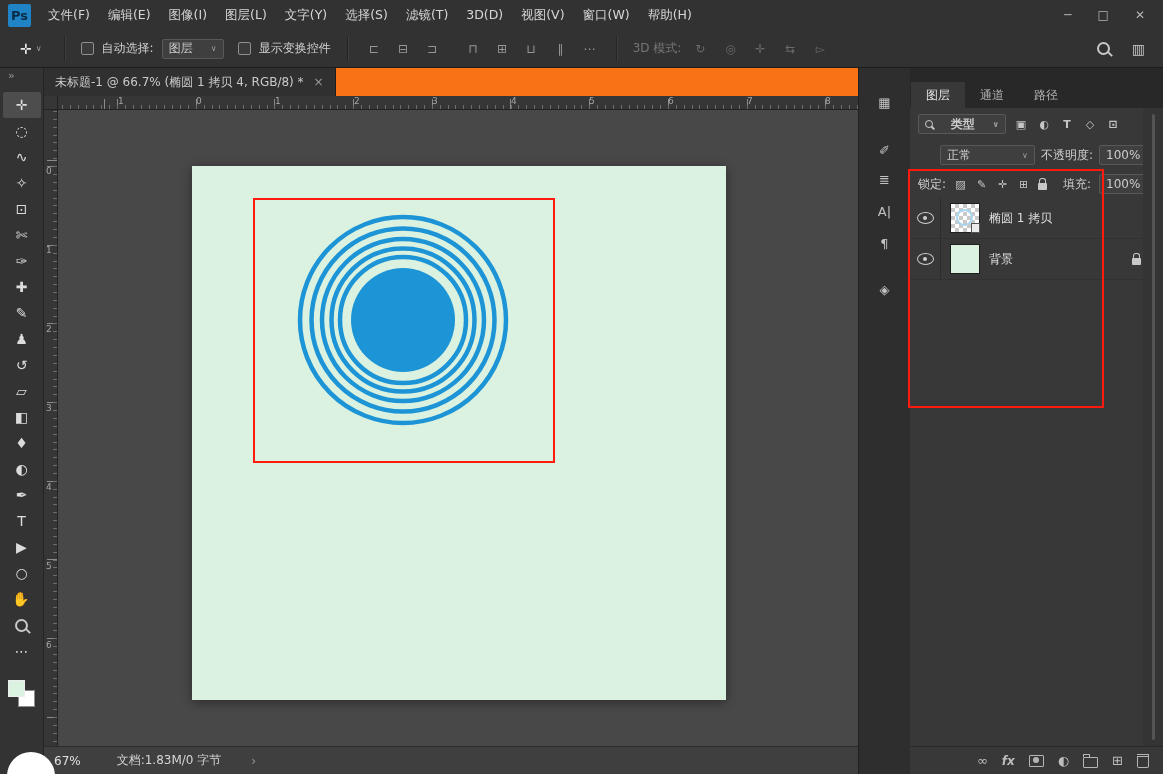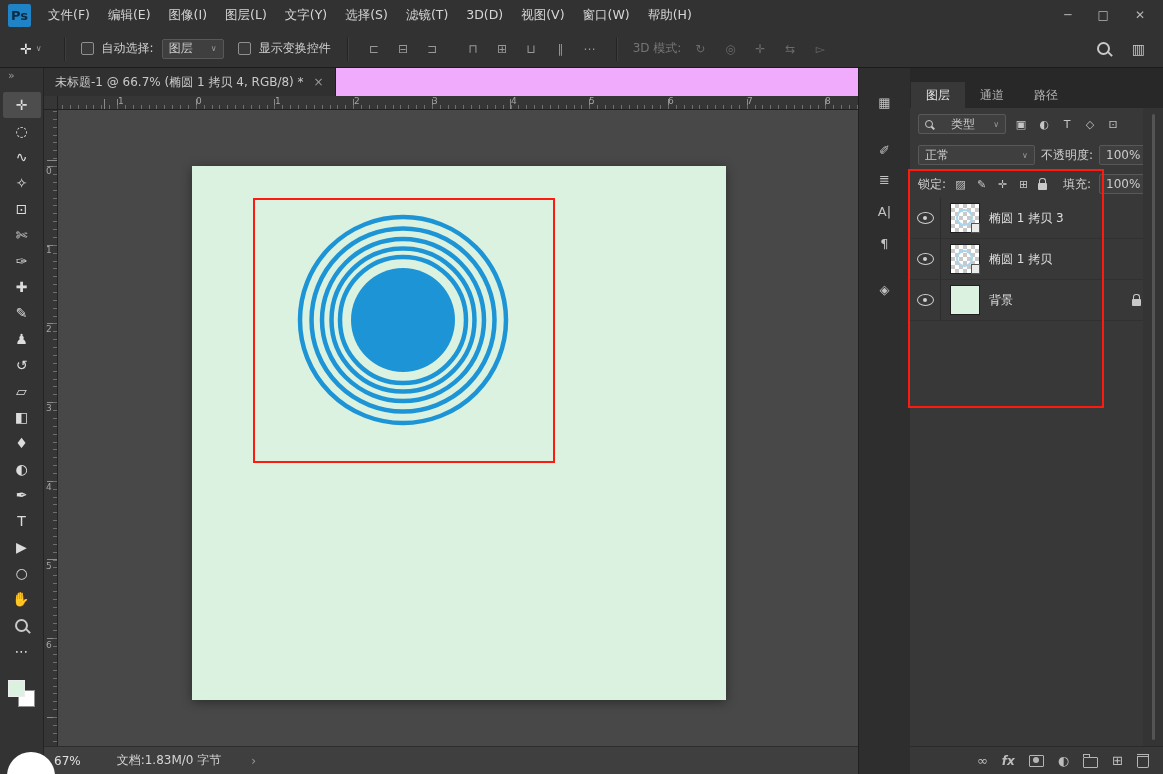--- a/index.html
+++ b/index.html
@@ -38,21 +38,21 @@
   .toolbar{position:absolute;left:0;top:68px;width:44px;height:706px;background:#333333;border-right:1px solid #242424;box-sizing:border-box;}
   .tb-collapse{height:16px;color:#9a9a9a;font-size:11px;padding-left:8px;line-height:16px;}
   .tools{display:flex;flex-direction:column;align-items:center;margin-top:8px;}
   .tool{width:38px;height:26px;display:flex;align-items:center;justify-content:center;color:#dcdcdc;font-size:14px;border-radius:2px;}
   .tool.active{background:#4d4d4d;}
   .swatches{position:absolute;left:8px;top:612px;width:28px;height:28px;}
   .fg-swatch{position:absolute;left:0;top:0;width:15px;height:15px;background:#dcf2e0;border:1px solid #ededed;z-index:2;}
   .bg-swatch{position:absolute;left:10px;top:10px;width:15px;height:15px;background:#ffffff;border:1px solid #8d8d8d;}
 
   
-  .tab-bar{position:absolute;left:44px;top:68px;width:814px;height:28px;background:#f0abfc;display:flex;align-items:stretch;}
+  .tab-bar{position:absolute;left:44px;top:68px;width:814px;height:28px;background:#f97316;display:flex;align-items:stretch;}
   .doc-tab{display:inline-flex;align-items:center;gap:10px;background:#303030;padding:0 11px;border-right:1px solid #1d1d1d;color:#c9c9c9;}
   .doc-tab .close{color:#9a9a9a;font-size:12px;}
 
   
   .ruler-corner{position:absolute;left:44px;top:96px;width:14px;height:14px;background:#363636;border-right:1px solid #222;border-bottom:1px solid #222;box-sizing:border-box;}
   .ruler-top{position:absolute;left:58px;top:96px;width:800px;height:14px;background:#363636;border-bottom:1px solid #222;box-sizing:border-box;overflow:hidden;}
   .ruler-top .minor{position:absolute;bottom:0;left:0;right:0;height:4px;background:repeating-linear-gradient(90deg,#6e6e6e 0 1px,transparent 1px 7.87px);background-position-x:4px;}
   .ruler-top .major{position:absolute;top:3px;bottom:0;left:0;right:0;background:repeating-linear-gradient(90deg,#8a8a8a 0 1px,transparent 1px 78.7px);background-position-x:59px;}
   .ruler-top .rnum{position:absolute;top:0;font-size:9px;color:#a5a5a5;}
   .ruler-left{position:absolute;left:44px;top:110px;width:14px;height:636px;background:#363636;border-right:1px solid #222;box-sizing:border-box;overflow:hidden;}
@@ -74,26 +74,26 @@
   .dock-ico:nth-child(3){margin-top:9px;}
   .dock-ico:nth-child(4){margin-top:12px;}
   .dock-ico:nth-child(5){margin-top:12px;}
   .dock-ico:nth-child(6){margin-top:26px;}
 
   
   .right-panel{position:absolute;left:910px;top:68px;width:253px;height:706px;background:#383838;}
   .panel-tabbar{height:40px;background:#282828;display:flex;align-items:flex-end;padding-left:1px;}
   .panel-tab{height:26px;line-height:26px;padding:0 15px;color:#b2b2b2;}
   .panel-tab.active{background:#383838;color:#e3e3e3;}
-  .filter-row{height:32px;display:flex;align-items:center;padding:0 8px;gap:7px;}
+  .filter-row{height:32px;display:flex;align-items:center;padding:0 8px;gap:7px;font-weight:bold;}
   .type-dd{width:88px;}
   .f-icon{width:16px;text-align:center;color:#c5c5c5;font-size:11px;}
   .filter-dot{margin-left:auto;width:9px;height:9px;border-radius:50%;background:#d8d8d8;margin-right:2px;}
   .blend-row{height:30px;display:flex;align-items:center;padding:0 8px;gap:6px;}
-  .blend-dd{width:118px;}
+  .blend-dd{width:118px;margin-left:22px;}
   .op-dd,.fill-dd{width:56px;}
   .lock-row{height:28px;display:flex;align-items:center;padding:0 8px;gap:8px;}
   .lk-icon{color:#c3c3c3;font-size:11px;width:13px;text-align:center;}
   .css-lock{width:9px;height:7px;background:#c8c8c8;border-radius:1px;position:relative;display:inline-block;margin-top:4px;}
   .css-lock::before{content:"";position:absolute;left:1px;top:-5px;width:5px;height:5px;border:1.5px solid #c8c8c8;border-bottom:none;border-radius:3px 3px 0 0;}
   .layer-list{position:relative;}
   .layer-row{height:41px;display:flex;align-items:center;border-bottom:1px solid #313131;box-sizing:border-box;}
   .layer-row.selected{background:#4d4d4d;}
   .eye-cell{width:30px;align-self:stretch;display:flex;align-items:center;justify-content:center;border-right:1px solid #2c2c2c;}
   .eye{position:relative;width:15px;height:10px;border:1.5px solid #cfcfcf;border-radius:50%;}
@@ -372,29 +372,20 @@
     </div>
 
     <div class="layer-list">
       <div class="layer-row">
         <div class="eye-cell">
             <span class="eye"></span>
           </div>
         <div class="thumb checker vec">
             <span class="mini-ring"></span>
           </div>
-        <span class="layer-name">椭圆 1 拷贝 3</span>
-      </div>
-      <div class="layer-row">
-        <div class="eye-cell">
-            <span class="eye"></span>
-          </div>
-        <div class="thumb checker vec">
-            <span class="mini-ring"></span>
-          </div>
         <span class="layer-name">椭圆 1 拷贝</span>
       </div>
       <div class="layer-row">
         <div class="eye-cell">
             <span class="eye"></span>
           </div>
         <div class="thumb mint"></div>
         <span class="layer-name">背景</span>
         <span class="css-lock row-lock"></span>
       </div>

